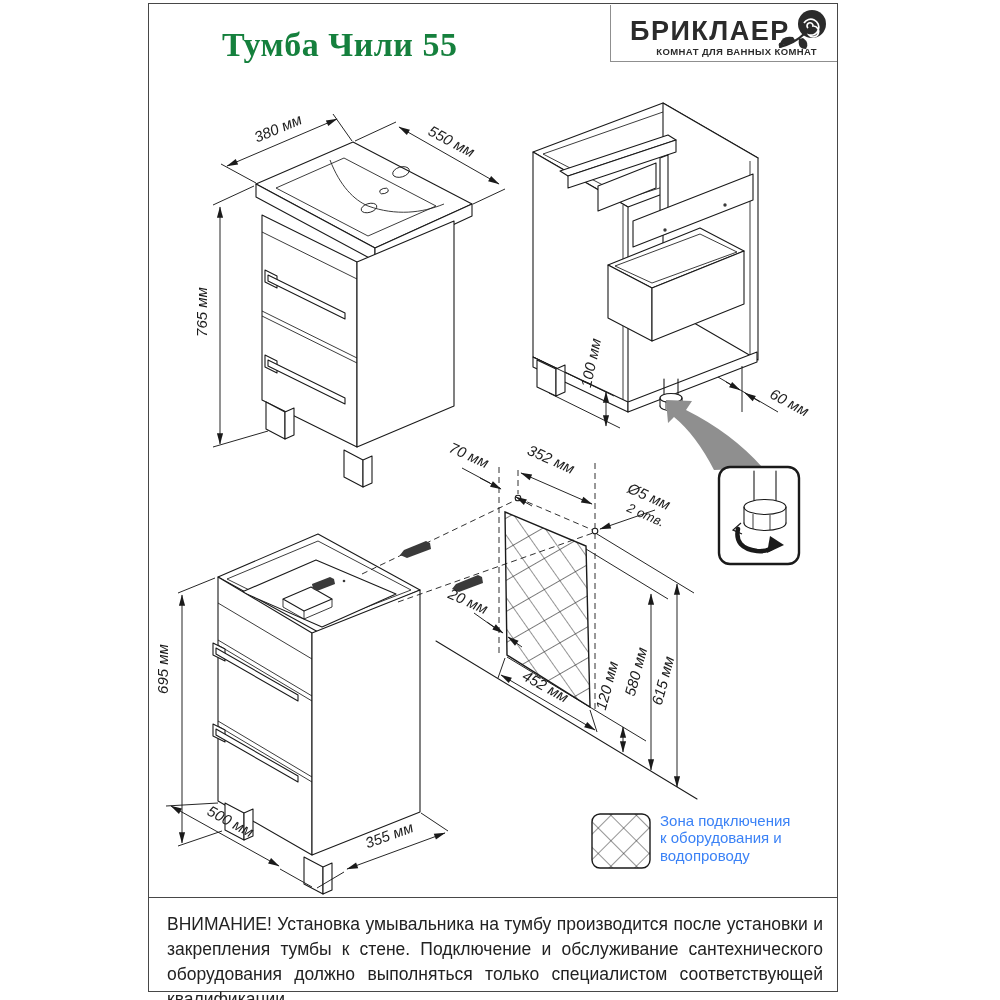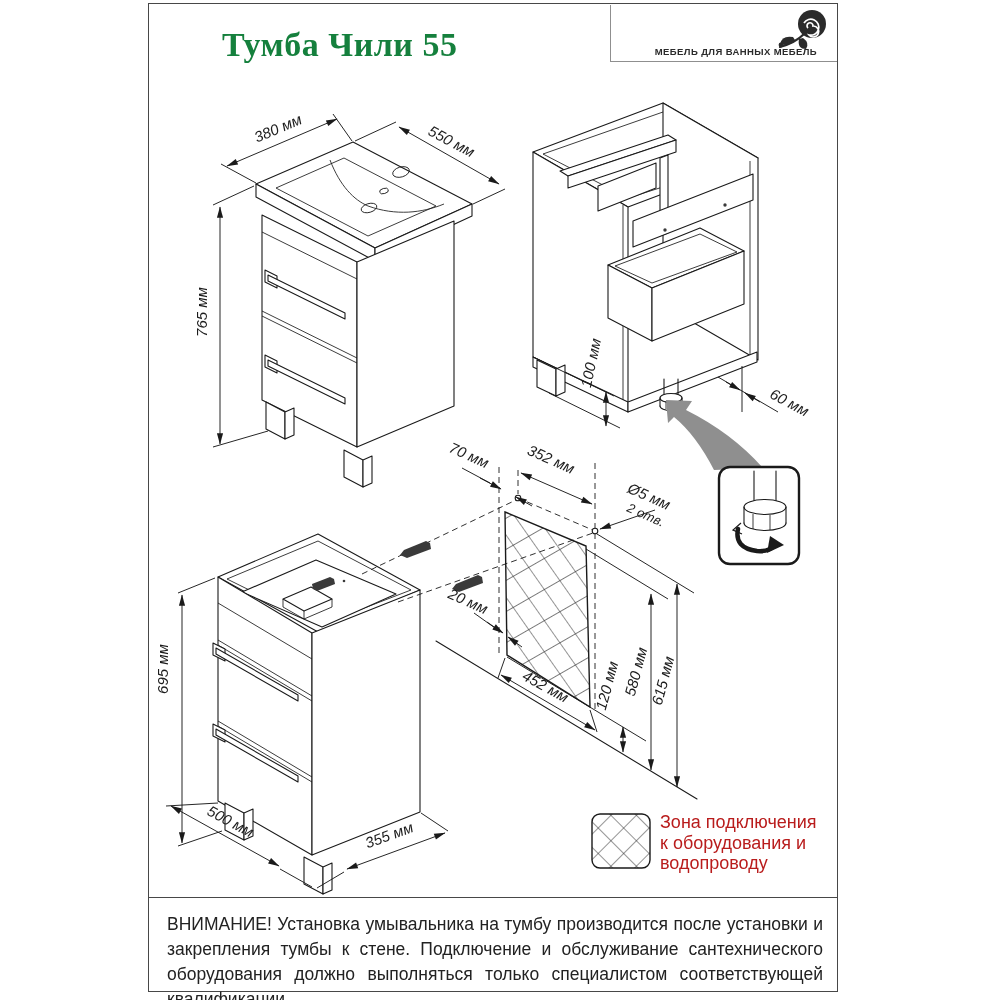--- a/index.html
+++ b/index.html
@@ -12,21 +12,21 @@
       border-top:1.5px solid #474747;}
   .doc-title{left:222px;top:26px;font-family:"Liberation Serif",serif;
       font-weight:bold;font-size:34px;letter-spacing:.5px;color:#15803d;white-space:nowrap;}
   .logo-box{left:610px;top:4.5px;width:227px;height:57px;box-sizing:border-box;
       border-left:1px solid #8f8f8f;border-bottom:1px solid #8f8f8f;background:#fff;}
   .brand-name{position:absolute;left:19px;top:11px;font-weight:bold;font-size:27px;
       letter-spacing:1.5px;color:#2b2b2b;white-space:nowrap;}
   .brand-tagline{position:absolute;right:20px;top:41px;font-weight:bold;font-size:9.5px;
       letter-spacing:.4px;color:#2b2b2b;white-space:nowrap;}
   .rose{position:absolute;right:8px;top:3px;}
-  .legend-text{left:660px;top:812px;width:200px;font-size:18px;line-height:1.15;color:#b91c1c;}
+  .legend-text{left:660px;top:812px;width:200px;font-size:15px;line-height:1.15;color:#3b82f6;}
   .warning-text{left:167px;top:912px;width:656px;font-size:17.5px;line-height:1.42;
       text-align:justify;color:#222;}
   svg.art{position:absolute;left:0;top:0;}
   .ln{stroke:#1a1a1a;stroke-width:1.1;fill:none;stroke-linejoin:round;stroke-linecap:round;}
   .lnw{stroke:#1a1a1a;stroke-width:1.1;fill:#ffffff;stroke-linejoin:round;}
   .thin{stroke:#1a1a1a;stroke-width:.85;fill:none;}
   .dark{fill:#3a3a3a;stroke:none;}
   .dim{stroke:#1a1a1a;stroke-width:.95;fill:none;}
   .dsh{stroke:#1a1a1a;stroke-width:.9;fill:none;stroke-dasharray:6 4;}
   text.dl{font:italic 15px "Liberation Sans",sans-serif;fill:#1c1c1c;text-anchor:middle;}
@@ -311,29 +311,30 @@
       <text class="dl" x="668" y="682" transform="rotate(-75 668 682)">615 мм</text>
     </g>
   </g>
 
   <rect x="592" y="814" width="58" height="54" rx="8" fill="url(#xh2)" stroke="#1a1a1a" stroke-width="1.4"></rect>
 </svg>
 
 <div class="abs doc-title">Тумба Чили 55</div>
 
 <div class="abs logo-box">
+  <div class="brand-name">БРИКЛАЕР</div>
   <svg class="rose" width="52" height="44" viewBox="0 0 52 44">
     <circle cx="4" cy="37" r="2.4" fill="#2b2b2b"></circle>
     <path d="M3,39 Q18,35 27,26" stroke="#2b2b2b" stroke-width="2.2" fill="none" stroke-linecap="round"></path>
     <path d="M16,29 Q5,27 3,36 Q13,39 18,32 Z" fill="#2b2b2b"></path>
     <path d="M22,31 Q20,41 29,41 Q33,35 26,30 Z" fill="#2b2b2b"></path>
     <circle cx="35" cy="16" r="14" fill="#2b2b2b"></circle>
     <path d="M35,16 m-8,-1 a8,8 0 1 1 5,12 a5.5,5.5 0 1 0 4,-9 a3,3 0 1 0 -5,2" stroke="#ffffff" stroke-width="1.7" fill="none"></path>
   </svg>
-  <div class="brand-tagline">МЕБЕЛЬ ДЛЯ ВАННЫХ МЕБЕЛЬ</div>
+  <div class="brand-tagline">КОМНАТ ДЛЯ ВАННЫХ КОМНАТ</div>
 </div>
 
 <div class="abs legend-text">
   <div>Зона подключения</div>
   <div>к оборудования и</div>
   <div>водопроводу</div>
 </div>
 
 <div class="abs warning-text">ВНИМАНИЕ! Установка умывальника на тумбу производится после установки и закрепления тумбы к стене. Подключение и обслуживание сантехнического оборудования должно выполняться только специалистом соответствующей квалификации.</div>
 

